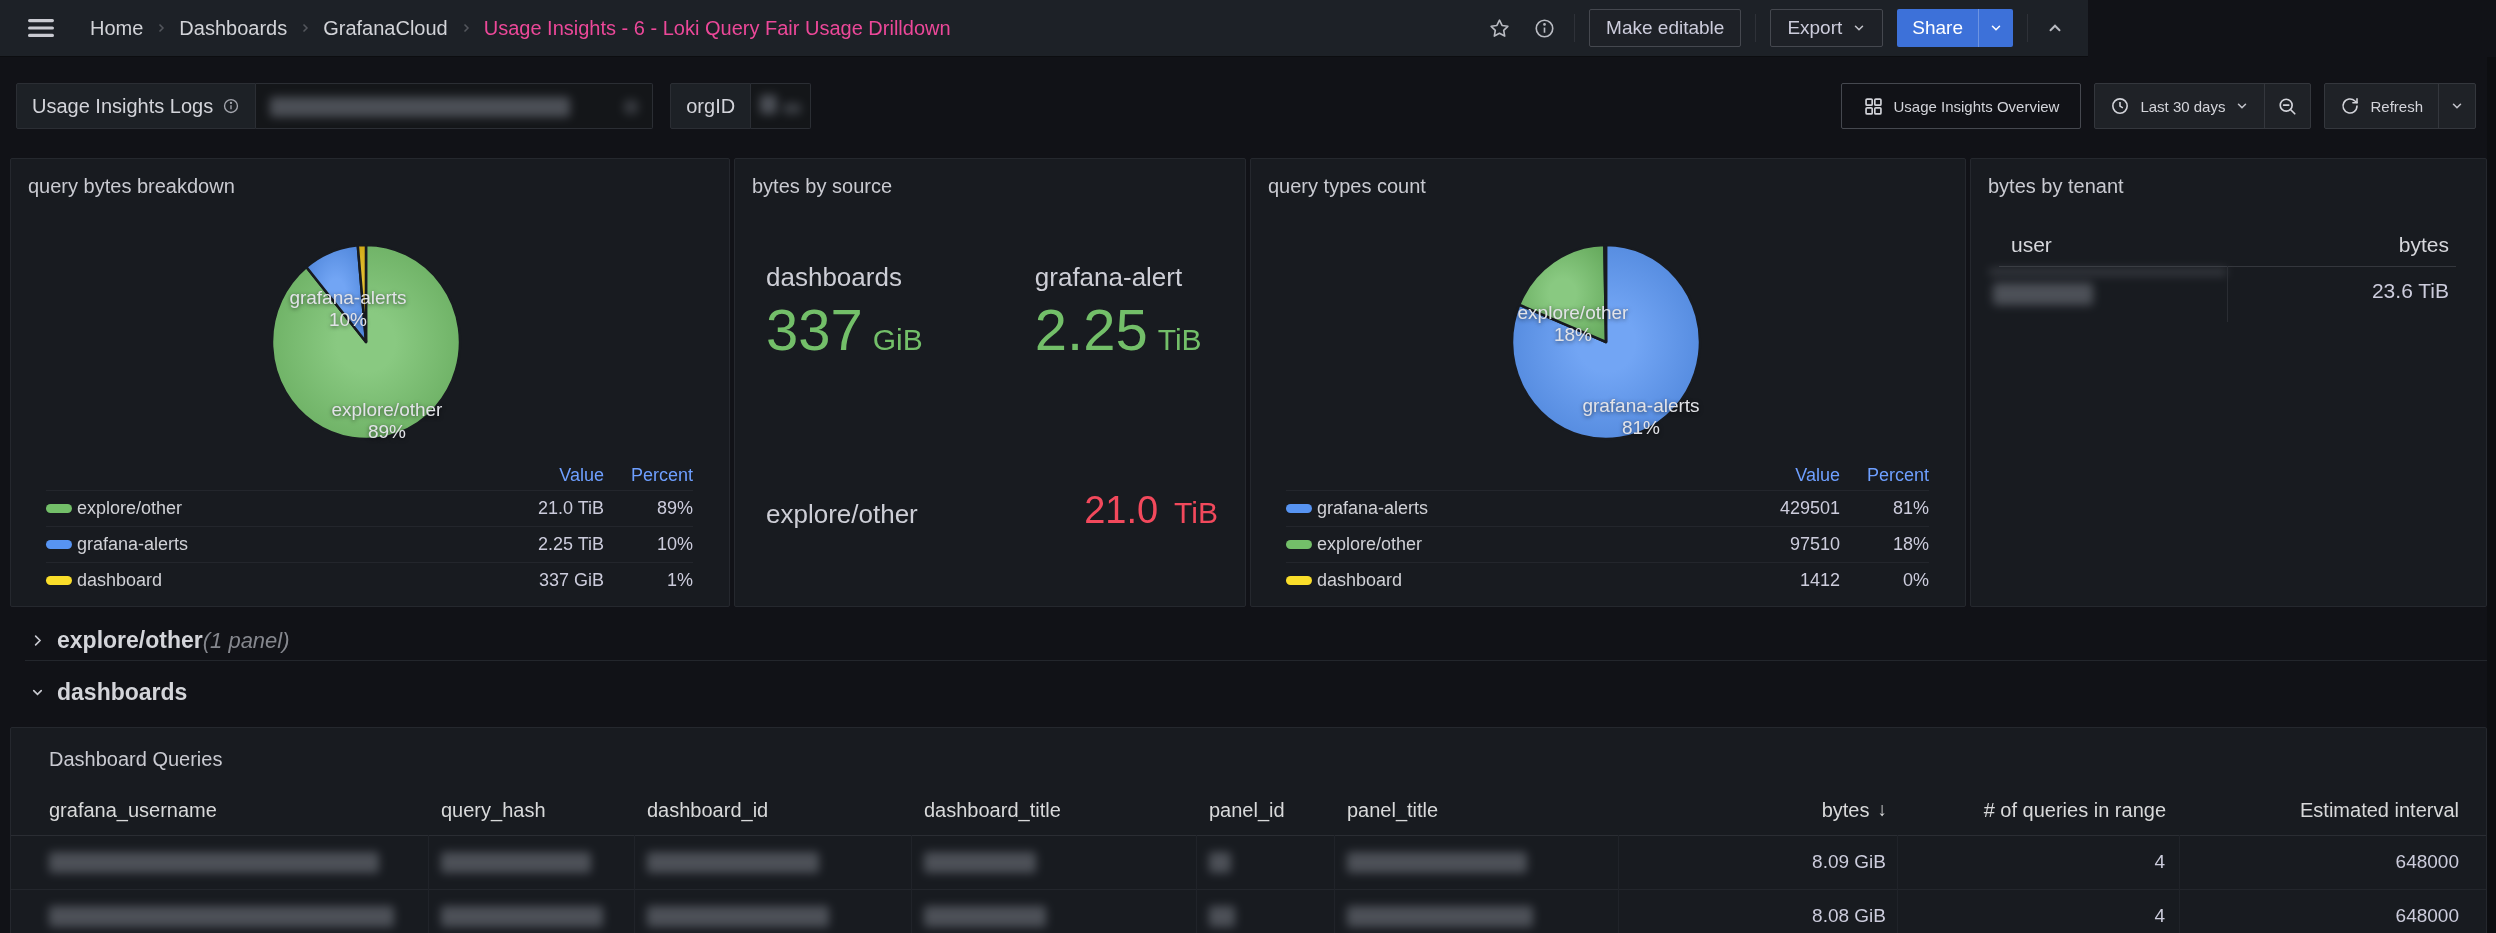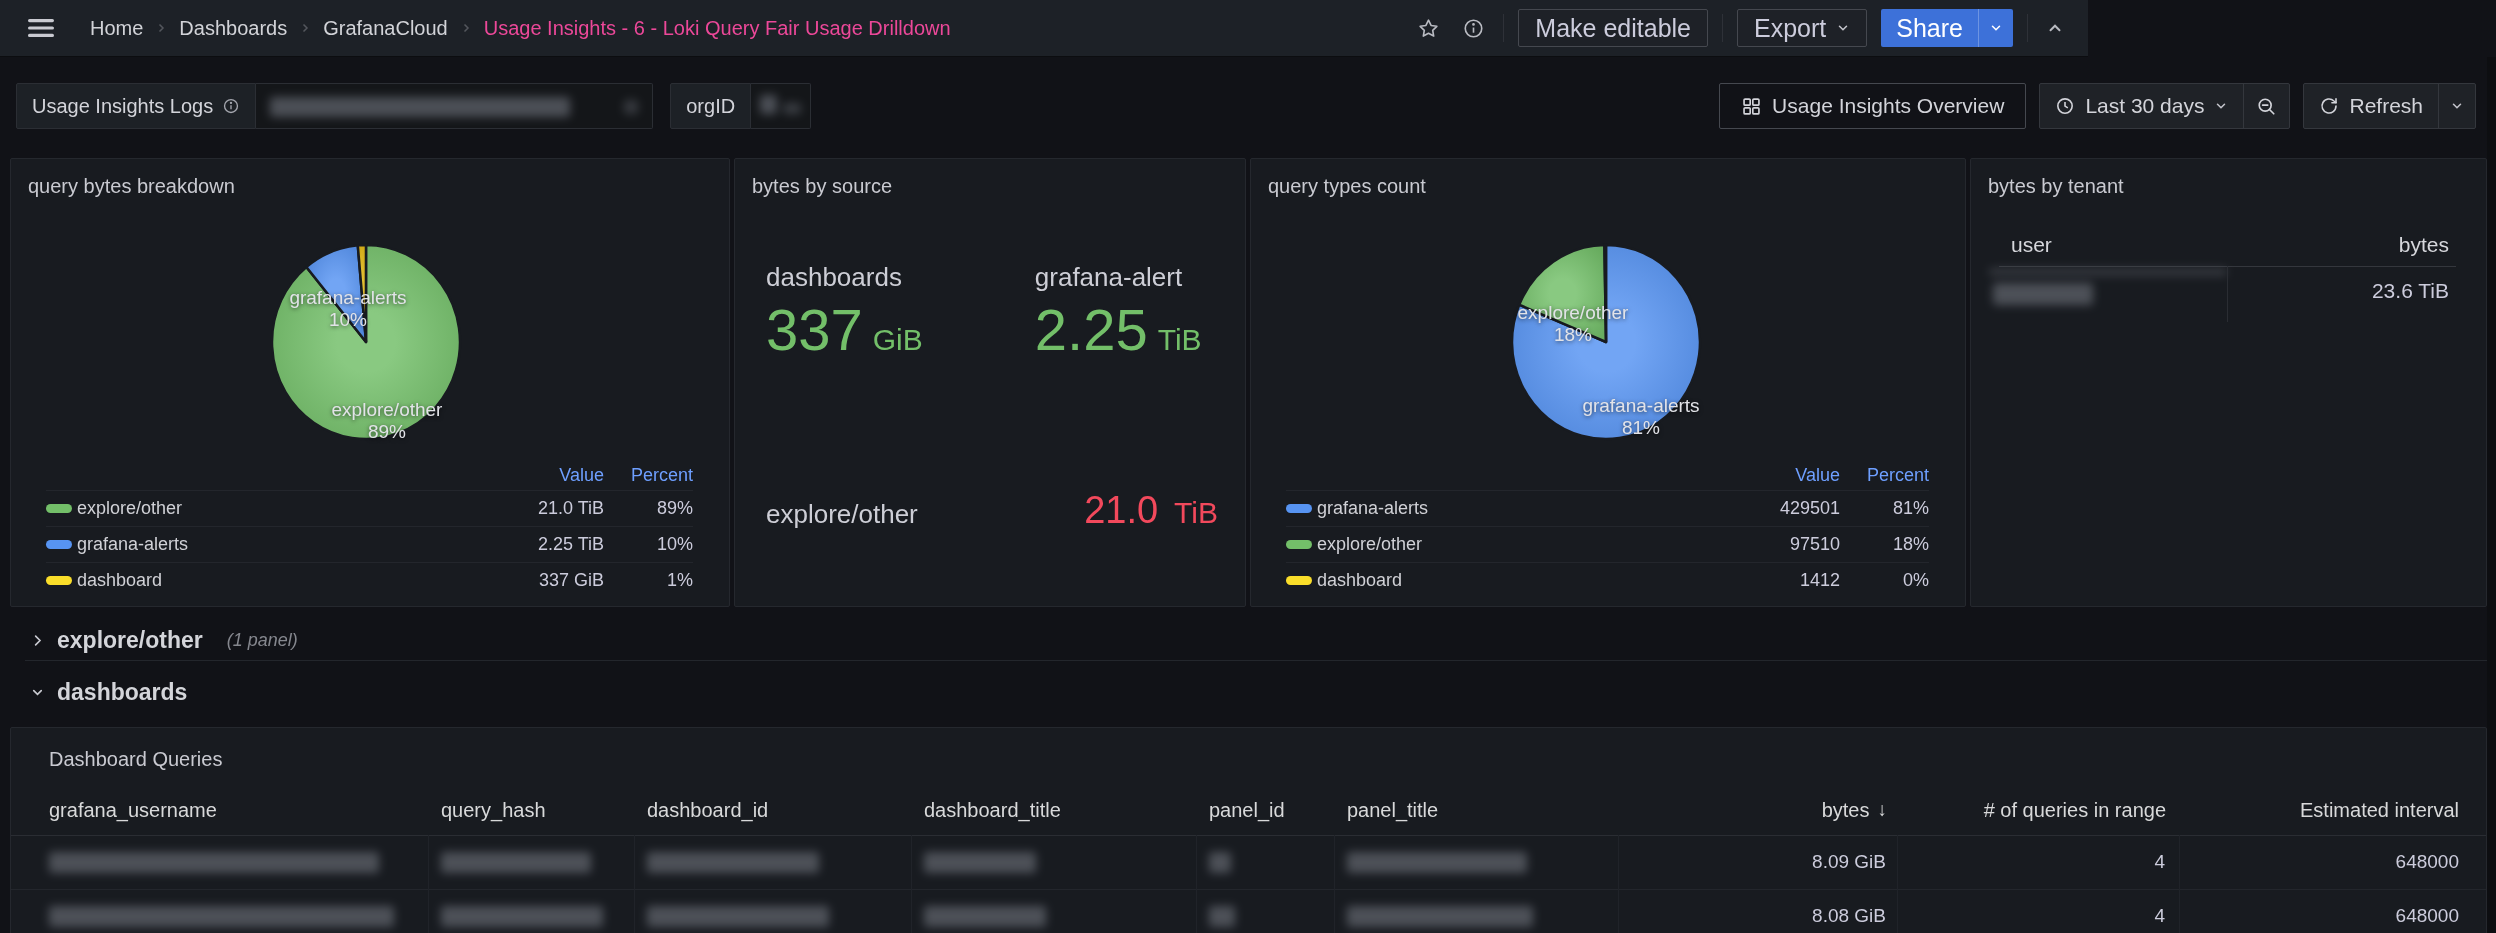--- a/index.html
+++ b/index.html
@@ -16,40 +16,40 @@
   .topnav{position:absolute;left:0;top:0;width:2088px;height:57px;background:var(--nav);
           border-bottom:1px solid #0c0d10;display:flex;align-items:center;box-sizing:border-box}
   .hamburger{margin-left:24px;background:none;border:none;cursor:pointer;color:#c9cad1;padding:4px}
   .crumbs{display:flex;align-items:center;gap:12px;margin-left:32px;font-size:20px}
   .crumb{color:#d2d3d8;cursor:pointer;white-space:nowrap}
   .crumb.current{color:#ec4899;cursor:default}
   .crumb-sep{color:#53565d;display:flex;align-items:center}
   .nav-right{margin-left:auto;display:flex;align-items:center;gap:14px;padding-right:20px}
   .icon-btn{background:none;border:none;color:#b9bbc2;cursor:pointer;padding:4px;display:flex;align-items:center}
   .nav-divider{width:1px;height:28px;background:#2e3138}
-  .btn{height:38px;border-radius:2px;font-size:25px;font-family:inherit;color:var(--text);
+  .btn{height:38px;border-radius:2px;font-size:19px;font-family:inherit;color:var(--text);
        display:flex;align-items:center;cursor:pointer;box-sizing:border-box}
   .btn-secondary{background:#1e2127;border:1px solid var(--bstrong);padding:0 16px;gap:10px}
   .btn-share{background:var(--btnblue);border:none;color:#ffffff;padding:0}
   .btn-share .share-main{padding:4px 15px;display:flex;align-items:center;height:100%}
   .btn-share .share-caret{width:34px;height:100%;display:flex;align-items:center;justify-content:center;
        border-left:1px solid rgba(255,255,255,.25)}
   
   .toolbar{position:absolute;left:16px;right:20px;top:83px;height:46px;display:flex;justify-content:space-between}
   .tgroup{display:flex;align-items:center;gap:17px}
   .vfilter{display:flex;height:46px;box-sizing:border-box;border-radius:2px;font-size:20px}
   .vf-label{display:flex;align-items:center;gap:9px;padding:0 15px;background:var(--labelbg);
             border:1px solid #2b2e34;border-radius:2px 0 0 2px;color:#d3d4da;white-space:nowrap}
   .vf-value{display:flex;align-items:center;background:var(--inputbg);border:1px solid #2b2e34;border-left:none;
             border-radius:0 2px 2px 0;position:relative;cursor:pointer}
   .chip{background:#3a3d45;border-radius:2px;height:30px;display:flex;align-items:center;gap:9px;
         padding:0 10px;color:#e6e6ee;font-size:19px;cursor:pointer}
   .redact{background:#5a5e66;border-radius:3px;filter:blur(5px);opacity:.8}
   .rbtn{height:46px;border-radius:2px;display:flex;align-items:stretch;box-sizing:border-box;cursor:pointer;
-        font-size:21px;color:#d3d4da}
+        font-size:15px;color:#d3d4da}
   .rbtn .seg{display:flex;align-items:center;gap:10px;padding:0 15px}
   .outline{border:1px solid var(--bstrong);background:transparent}
   .filled{border:1px solid var(--bmed);background:#1f2227}
   .seg-div{width:1px;background:var(--bmed)}
   
   .panels{position:absolute;left:10px;top:158px;height:449px;display:grid;
           grid-template-columns:720px 512px 716px 517px;gap:4px}
   .panel{position:relative;background:var(--panel);border:1px solid var(--border);border-radius:2px;
          overflow:hidden;box-sizing:border-box}
   .panel-title{position:absolute;left:17px;top:16px;font-size:20px;color:#c9cad1;cursor:pointer;z-index:3}
@@ -83,21 +83,21 @@
            font-size:21px;color:#d6d7dc}
   .tt-head span{cursor:pointer}
   .tt-underline{position:absolute;left:28px;right:30px;top:107px;height:1px;background:#34373d}
   .tt-vline{position:absolute;left:256px;top:107px;width:1px;height:56px;background:#2a2d33}
   .tt-bytes{position:absolute;right:37px;top:120px;font-size:21px;color:var(--text)}
   
   .section-row{position:absolute;left:25px;width:2462px;height:40px;display:flex;align-items:center;
                cursor:pointer;box-sizing:border-box}
   .section-row.collapsed{border-bottom:1px solid var(--line)}
   .section-title{font-size:23px;font-weight:600;color:#d4d5da;margin-left:12px}
-  .section-meta{font-size:18px;font-style:italic;color:#85878e;margin-left:24px}
+  .section-meta{font-size:22px;font-style:italic;color:#85878e;}
   .chev{color:#c9cad1;display:flex;align-items:center;margin-left:5px}
   
   .dq{position:absolute;left:10px;top:727px;width:2477px;height:210px;background:var(--panel);
       border:1px solid var(--border);border-radius:2px;box-sizing:border-box;overflow:hidden}
   .dq-title{position:absolute;left:38px;top:20px;font-size:20px;color:#c9cad1;cursor:pointer}
   .dq-grid{display:grid;grid-template-columns:418px 206px 277px 285px 138px 284px 279px 282px 1fr;
            align-items:center}
   .dq-header{position:absolute;left:0;right:0;top:57px;height:50px;border-bottom:1px solid #2a2d33;
              font-size:20px;color:var(--text-strong)}
   .dq-header > div{cursor:pointer}

